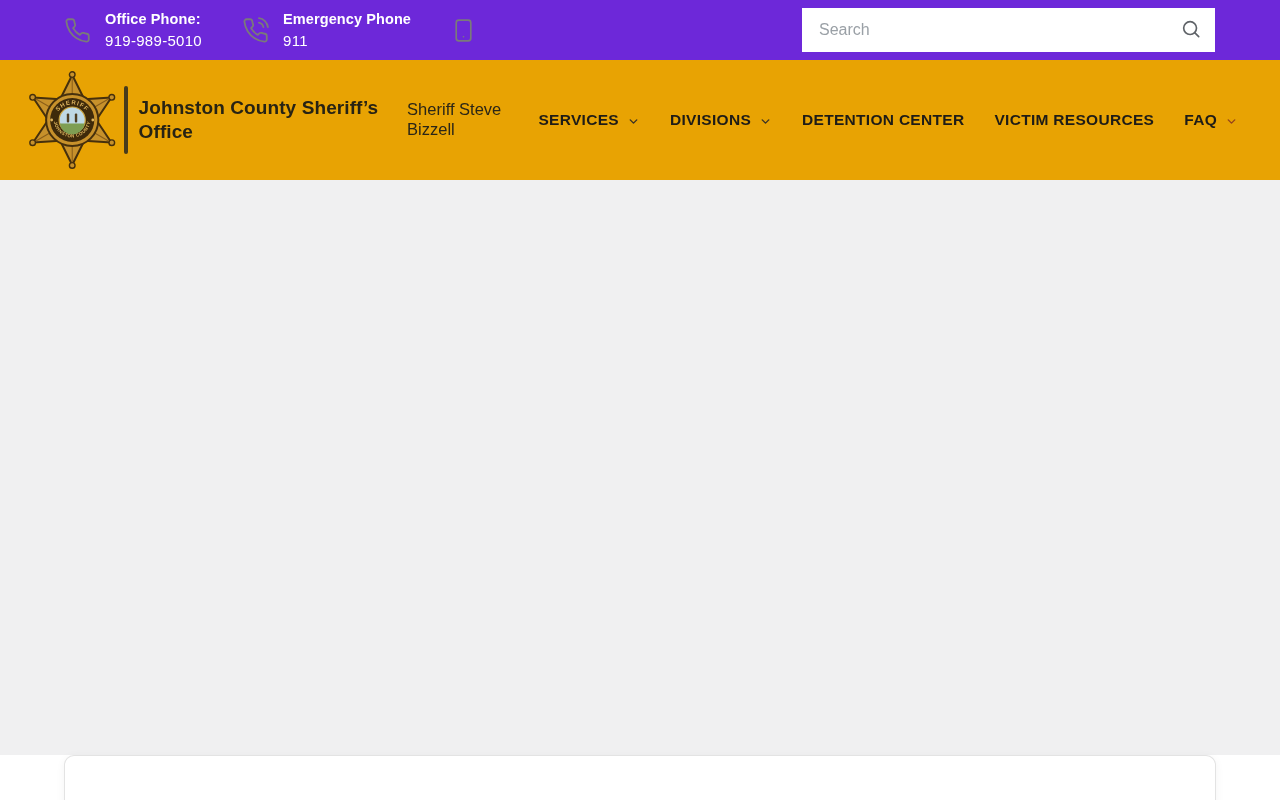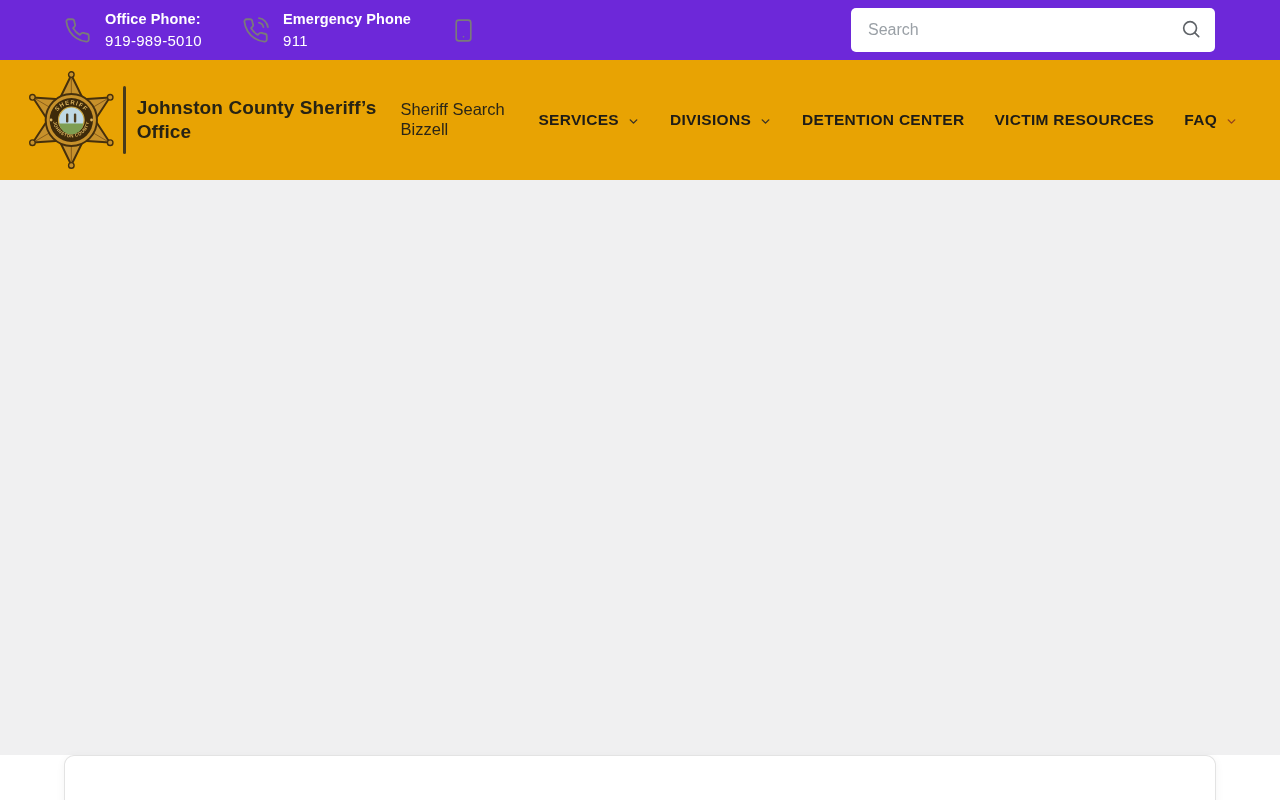--- a/index.html
+++ b/index.html
@@ -12,21 +12,21 @@
     justify-content:space-between; padding:0 65px 0 64px;
   }
   .contacts { display:flex; align-items:center; gap:40px; }
   .contact { display:flex; align-items:center; gap:14px; }
   .contact svg { display:block; }
   .ctext { display:flex; flex-direction:column; }
   .clabel { color:#ffffff; font-weight:700; font-size:14.5px; line-height:21px; letter-spacing:0.1px; }
   .cnumber { color:#ffffff; font-weight:400; font-size:15px; line-height:21px; letter-spacing:0.3px; }
 
   .search-box {
-    width:364px; height:44px; background:#ffffff; border-radius:5px;
+    width:413px; height:44px; background:#ffffff; border-radius:0;
     display:flex; align-items:center; overflow:hidden;margin-left:28px;
   }
   .search-box input {
     flex:1; height:100%; border:none; outline:none; background:transparent;
     font-family:"Liberation Sans", sans-serif; font-size:16px; color:#333333;
     padding:0 8px 0 17px;
   }
   .search-box input::placeholder { color:#9aa0a6; }
   .search-btn { border:none; background:none; padding:0 13px 0 6px; cursor:pointer; display:flex; align-items:center; }
 
@@ -150,21 +150,21 @@
       <text font-size="6" font-weight="bold" fill="#DDB45E" letter-spacing="1" font-family="Liberation Sans, sans-serif">
         <textPath href="#arcTop" startOffset="50%" text-anchor="middle">SHERIFF</textPath>
       </text>
       <text font-size="4.6" font-weight="bold" fill="#DDB45E" letter-spacing="0.4" font-family="Liberation Sans, sans-serif">
         <textPath href="#arcBot" startOffset="50%" text-anchor="middle">JOHNSTON COUNTY</textPath>
       </text>
     </svg>
     <span class="brand-divider"></span>
     <div class="brand-text">
       <div class="brand-title">Johnston County Sheriff’s Office</div>
-      <div class="brand-subtitle">Sheriff Search Bizzell</div>
+      <div class="brand-subtitle">Sheriff Steve Bizzell</div>
     </div>
   </div>
 
   <nav class="nav">
     <a class="nav-item">
       <span>SERVICES</span>
       <span class="chev">
         <svg width="13" height="13" viewBox="0 0 24 24" fill="none" stroke="currentColor" stroke-width="2.6" stroke-linecap="round" stroke-linejoin="round">
             <polyline points="6 9 12 15 18 9"></polyline>
           </svg>

